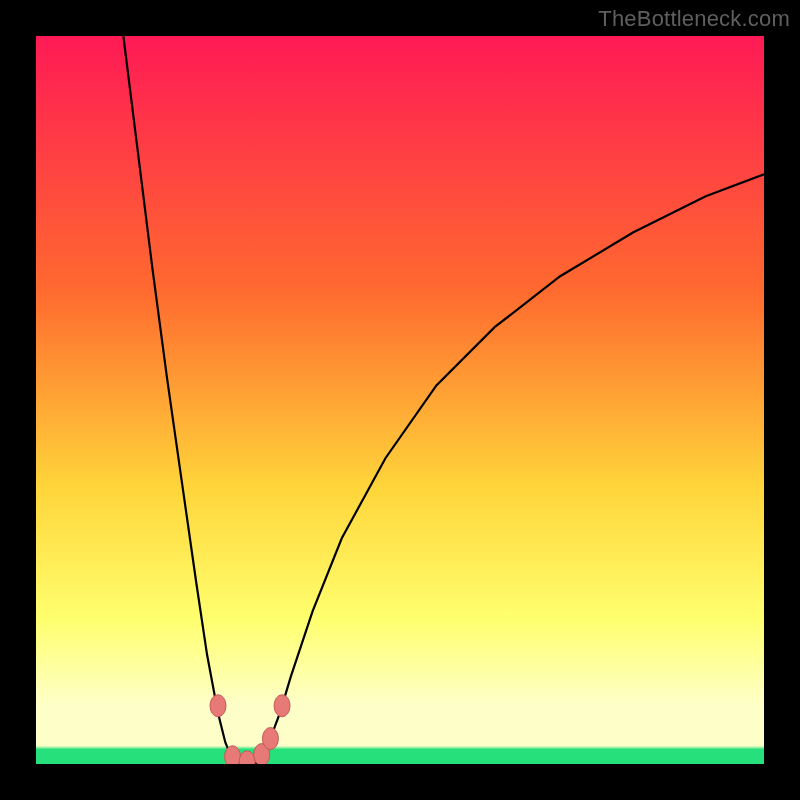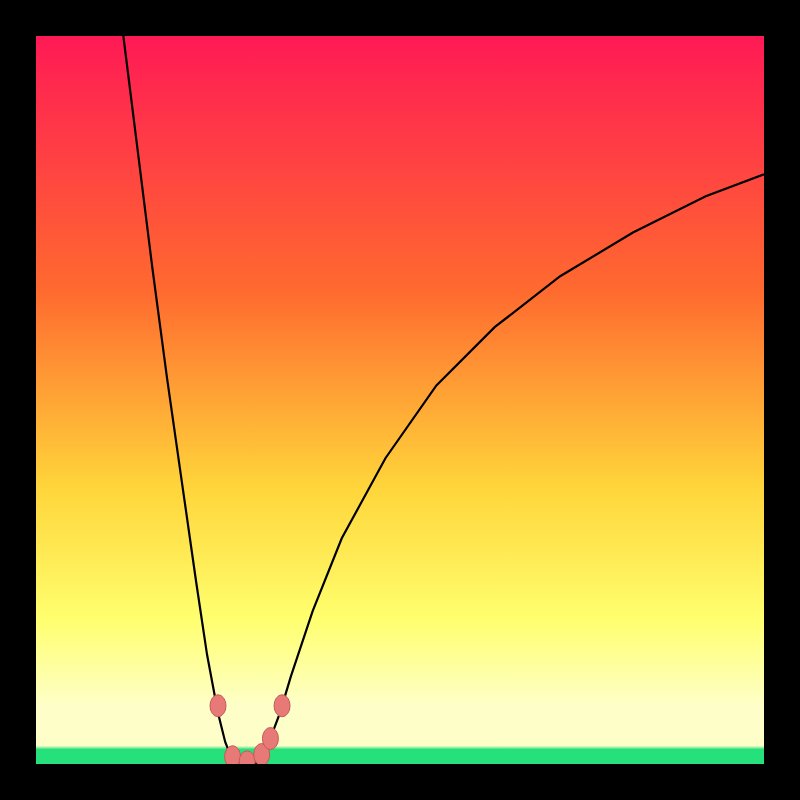--- a/index.html
+++ b/index.html
@@ -49,20 +49,21 @@
     font-size: 22px;
     font-weight: 500;
     letter-spacing: 0.2px;
   }
 </style>
 </head>
 <body>
 
 <div class="frame">
 
+  <div class="watermark">TheBottleneck.com</div>
 
   <div class="plot-area">
 
     <svg class="gradient-bg" viewBox="0 0 728 728" preserveAspectRatio="none">
       <defs>
         <linearGradient id="bg-grad" x1="0" y1="0" x2="0" y2="1">
           <stop id="g0" offset="0%" stop-color="#ff1a55"></stop>
           <stop id="g1" offset="35%" stop-color="#ff6a2f"></stop>
           <stop id="g2" offset="62%" stop-color="#ffd53a"></stop>
           <stop id="g3" offset="80%" stop-color="#ffff6e"></stop>

